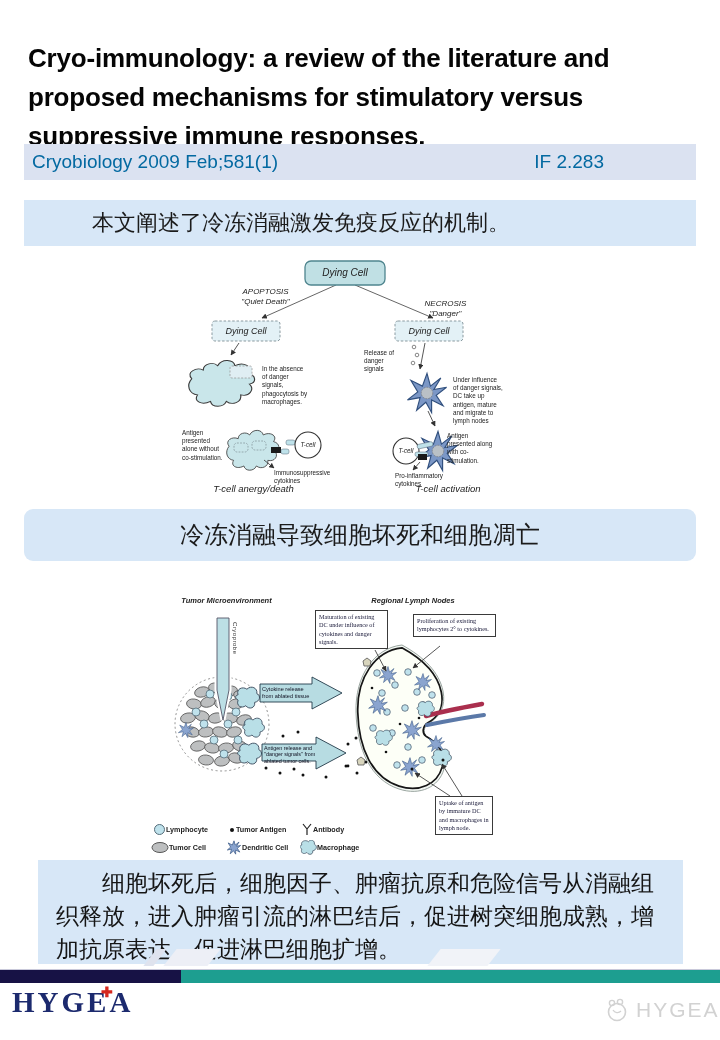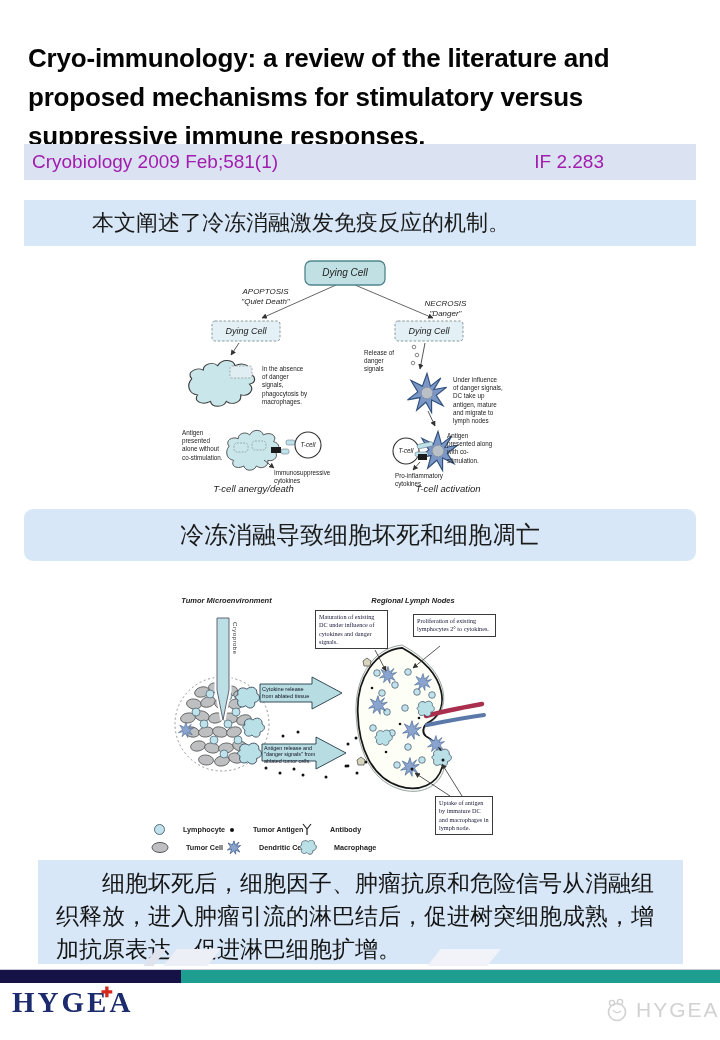--- a/index.html
+++ b/index.html
@@ -3,39 +3,39 @@
 <meta charset="utf-8">
 <style>
   html,body{margin:0;padding:0;background:#ffffff;}
   .slide{position:relative;width:720px;height:1040px;background:#fff;overflow:hidden;
          font-family:"Liberation Sans",sans-serif;}
   
   .title{position:absolute;left:28px;top:22px;width:670px;font-size:26px;line-height:39px;
          font-weight:700;color:#050505;letter-spacing:-0.2px;}
   .jbar{position:absolute;left:24px;top:144px;width:672px;height:36px;background:#dbe2f1;
         display:flex;align-items:center;justify-content:space-between;
-        padding:0 92px 0 8px;box-sizing:border-box;font-size:19px;color:#a21caf;}
+        padding:0 92px 0 8px;box-sizing:border-box;font-size:19px;color:#0369a1;}
   .banner{position:absolute;left:24px;width:672px;background:#d7e7f7;color:#1b1b1b;
           font-family:"Liberation Serif","DejaVu Serif",serif;}
   .banner-top{top:200px;height:46px;line-height:46px;font-size:22px;padding-left:68px;box-sizing:border-box;}
   .banner-mid{top:509px;height:52px;line-height:52px;font-size:24px;text-align:center;border-radius:9px;}
   .bottom-block{position:absolute;left:38px;top:860px;width:645px;height:104px;background:#d7e7f7;
           margin:0;padding:7px 18px 0 18px;box-sizing:border-box;color:#151515;
           font-family:"Liberation Serif","DejaVu Serif",serif;font-size:23px;line-height:33px;text-indent:2em;}
   
   .d1{position:absolute;left:158px;top:255px;width:404px;height:250px;}
   .d2{position:absolute;left:140px;top:596px;width:452px;height:264px;}
   .d1 svg,.d2 svg{position:absolute;left:0;top:0;}
   .tt{position:absolute;font-family:"Liberation Sans",sans-serif;color:#222;line-height:1.3;}
   .ctr{text-align:center;font-style:italic;}
   .callout{position:absolute;background:#fff;border:1px solid #3a3a3a;color:#1a1a3a;
            font-family:"Liberation Serif","DejaVu Serif",serif;font-size:6.2px;line-height:1.35;
            padding:2px 3px;box-sizing:border-box;}
   .vert{writing-mode:vertical-rl;font-size:6px;color:#333;letter-spacing:0.5px;}
-  .li{position:absolute;display:flex;align-items:center;gap:17px;height:13px;font-size:7.2px;
+  .li{position:absolute;display:flex;align-items:center;gap:0;height:13px;font-size:7.2px;
       font-weight:600;color:#222;}
   .li svg{position:static;flex:0 0 auto;}
   
   .deco{position:absolute;transform:skewX(-38deg);}
   .fbar-navy{position:absolute;left:0;top:969px;width:181px;height:13px;background:#171245;border-top:1px solid #c9c9da;}
   .fbar-teal{position:absolute;left:181px;top:969px;width:539px;height:13px;background:#1d9e90;border-top:1px solid #c9c9da;}
   .logo{position:absolute;left:12px;top:986px;font-family:"Liberation Serif","DejaVu Serif",serif;
         font-weight:700;font-size:29px;color:#1c2a6e;letter-spacing:3px;}
   .logo-plus{position:absolute;left:101px;top:984px;color:#d5281e;font-size:14px;font-weight:700;
         font-family:"Liberation Sans",sans-serif;}

